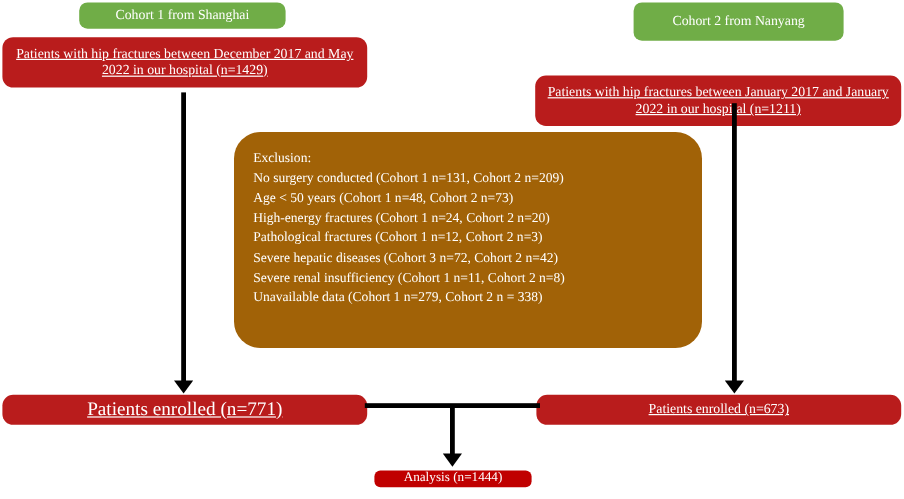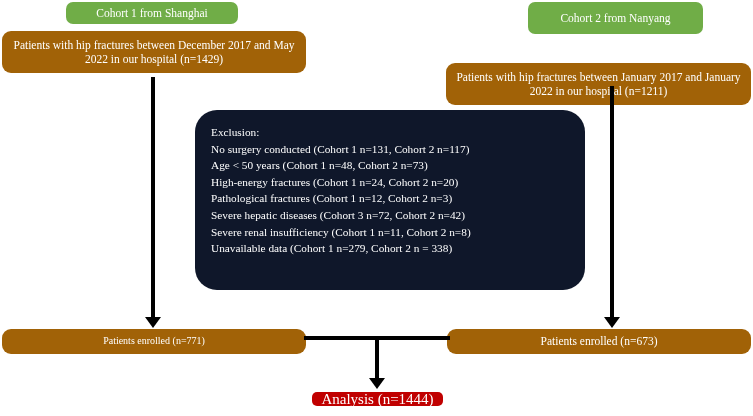--- a/index.html
+++ b/index.html
@@ -23,25 +23,26 @@
     justify-content: center;
     text-align: center;
     color: #ffffff;
     line-height: 1.22;
   }
   .node-green {
     background: #70ad47;
     border-radius: 7px;
   }
   .node-blue {
-    background: #a16207;
+    background: #b91c1c;
     border-radius: 9px;
+    text-decoration: underline;
   }
   .node-red {
-    background: #0f172a;
+    background: #a16207;
     border-radius: 22px;
     font-family: Liberation Serif, serif;
   }
   .node-red-small {
     background: #c00000;
     border-radius: 5px;
   }
 
   
   #cohort1-label {
@@ -69,29 +70,29 @@
     padding: 14px 16px 0 16px;
     font-size: 11.3px;
     text-align: left;
     line-height: 1.47;
   }
   #exclusion-box .excl-line {
     white-space: nowrap;
   }
   #enrolled-cohort1 {
     left: 2px;   top: 329px; width: 304px; height: 25px;
-    font-size: 10px;
+    font-size: 16px;
   }
   #enrolled-cohort2 {
     left: 447px; top: 329px; width: 304px; height: 25px;
     font-size: 11.5px;
   }
   #analysis-box {
     left: 312px; top: 392px; width: 131px; height: 14px;
-    font-size: 15px;
+    font-size: 11px;
   }
 
   
   .line-v {
     position: absolute;
     background: #000000;
     width: 4px;
   }
   .line-h {
     position: absolute;
@@ -129,21 +130,21 @@
 
   <div class="node node-green" id="cohort2-label">Cohort 2 from Nanyang</div>
 
   <div class="node node-blue" id="cohort2-source">Patients with hip fractures between January 2017 and January 2022 in our hospital (n=1211)</div>
 
   <div class="line-v" id="arrow-right-shaft"></div>
   <div class="arrowhead" id="arrow-right-head"></div>
 
   <div class="node node-red" id="exclusion-box">
     <div class="excl-line">Exclusion:</div>
-    <div class="excl-line">No surgery conducted (Cohort 1 n=131, Cohort 2 n=117)</div>
+    <div class="excl-line">No surgery conducted (Cohort 1 n=131, Cohort 2 n=209)</div>
     <div class="excl-line">Age &lt; 50 years (Cohort 1 n=48, Cohort 2 n=73)</div>
     <div class="excl-line">High-energy fractures (Cohort 1 n=24, Cohort 2 n=20)</div>
     <div class="excl-line">Pathological fractures (Cohort 1 n=12, Cohort 2 n=3)</div>
     <div class="excl-line">Severe hepatic diseases (Cohort 3 n=72, Cohort 2 n=42)</div>
     <div class="excl-line">Severe renal insufficiency (Cohort 1 n=11, Cohort 2 n=8)</div>
     <div class="excl-line">Unavailable data (Cohort 1 n=279, Cohort 2 n = 338)</div>
   </div>
 
   <div class="node node-blue" id="enrolled-cohort1">Patients enrolled (n=771)</div>
 

